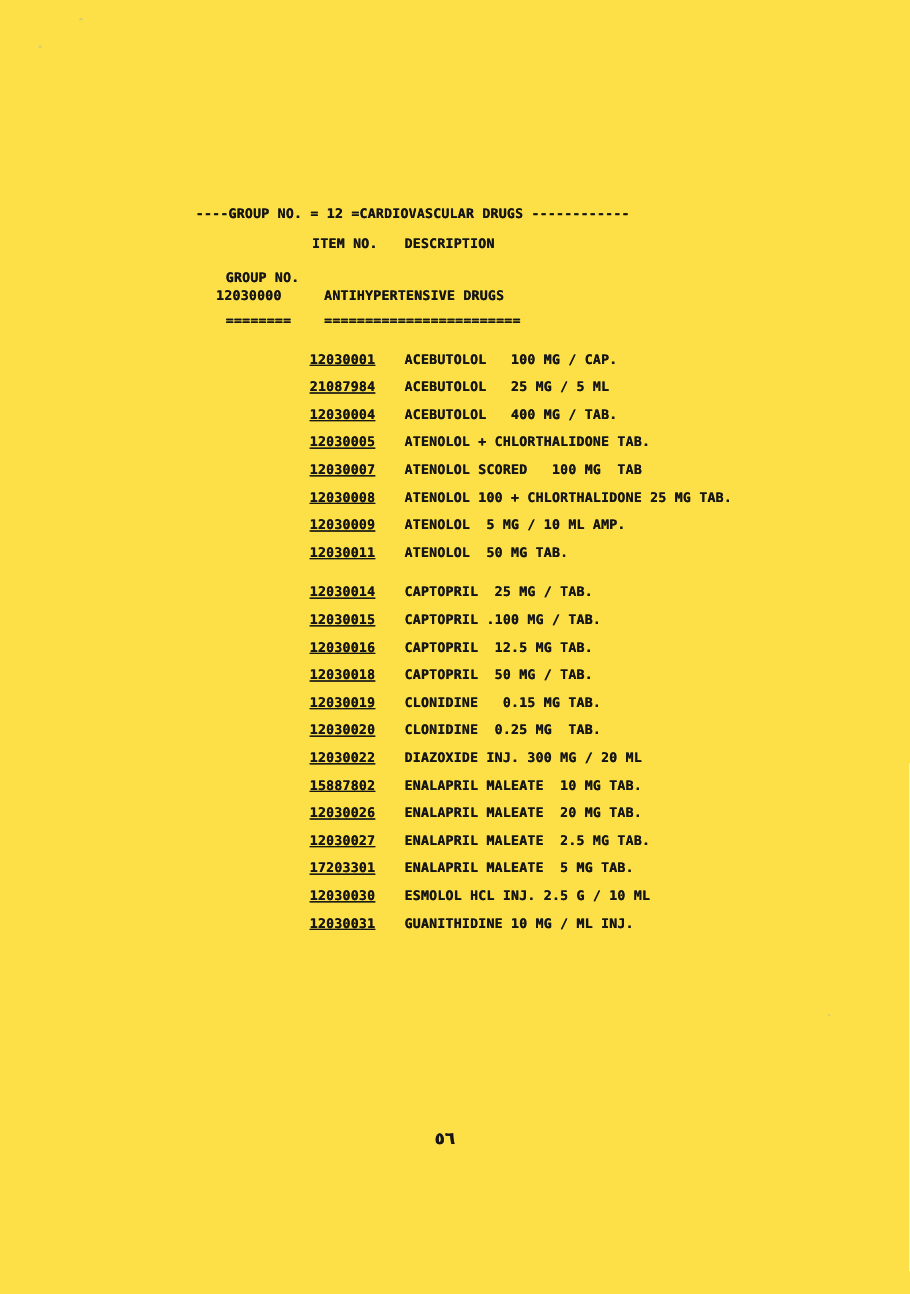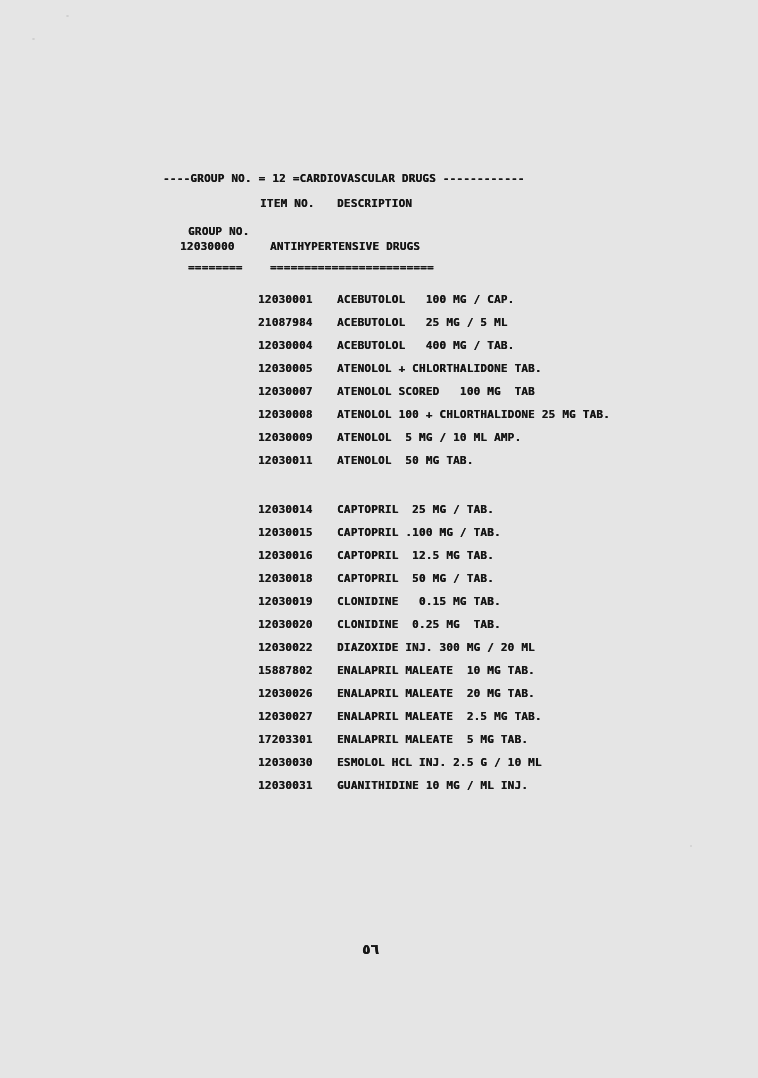--- a/index.html
+++ b/index.html
@@ -4,21 +4,21 @@
 <style>
   html, body {
     margin: 0;
     padding: 0;
     background: #ffffff;
   }
   .page {
     position: relative;
     width: 758px;
     height: 1078px;
-    background: #e5e5e5;
+    background: #fde047;
     overflow: hidden;
     font-family: "DejaVu Sans Mono", "Liberation Mono", monospace;
     font-weight: bold;
     color: #161616;
     -webkit-font-smoothing: antialiased;
   }
   .txt {
     position: absolute;
     font-size: 11px;
     line-height: 14px;
@@ -40,32 +40,32 @@
     position: absolute;
     left: 0;
     top: 293px;
     right: 0;
   }
   .item-row {
     position: relative;
     height: 23px;
   }
   .item-row.gap-before {
-    margin-top: 26px;
+    margin-top: 10px;
   }
   .item-no, .item-desc {
     position: absolute;
     top: 0;
     font-size: 11px;
     line-height: 14px;
     white-space: pre;
     letter-spacing: 0.2px;
     text-shadow: 0.3px 0 0 currentColor;
   }
-  .item-no   { left: 258px; }
+  .item-no   { left: 258px; text-decoration: underline; }
   .item-desc { left: 337px; }
 
   .page-number {
     position: absolute;
     left: 362px;
     top: 941px;
     font-size: 14px;
     font-family: "DejaVu Sans", "DejaVu Sans Mono", sans-serif;
     font-weight: bold;
     letter-spacing: 2px;

